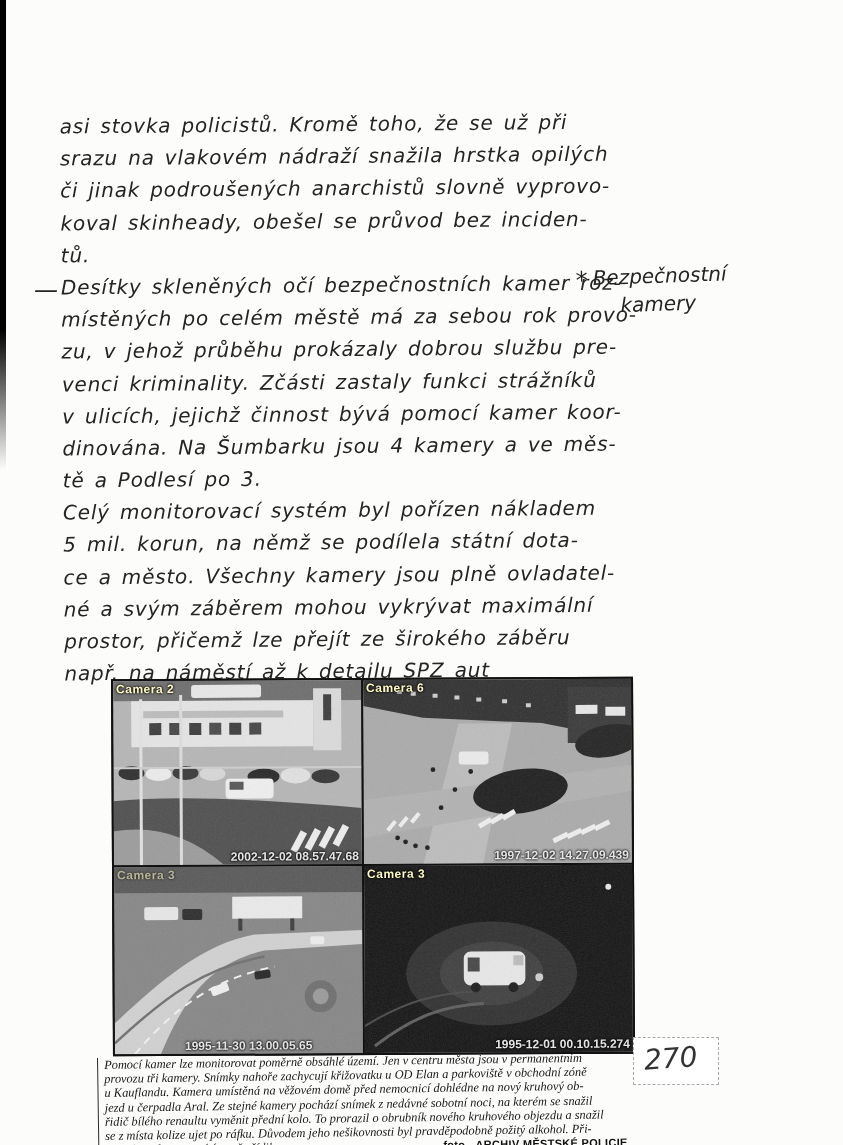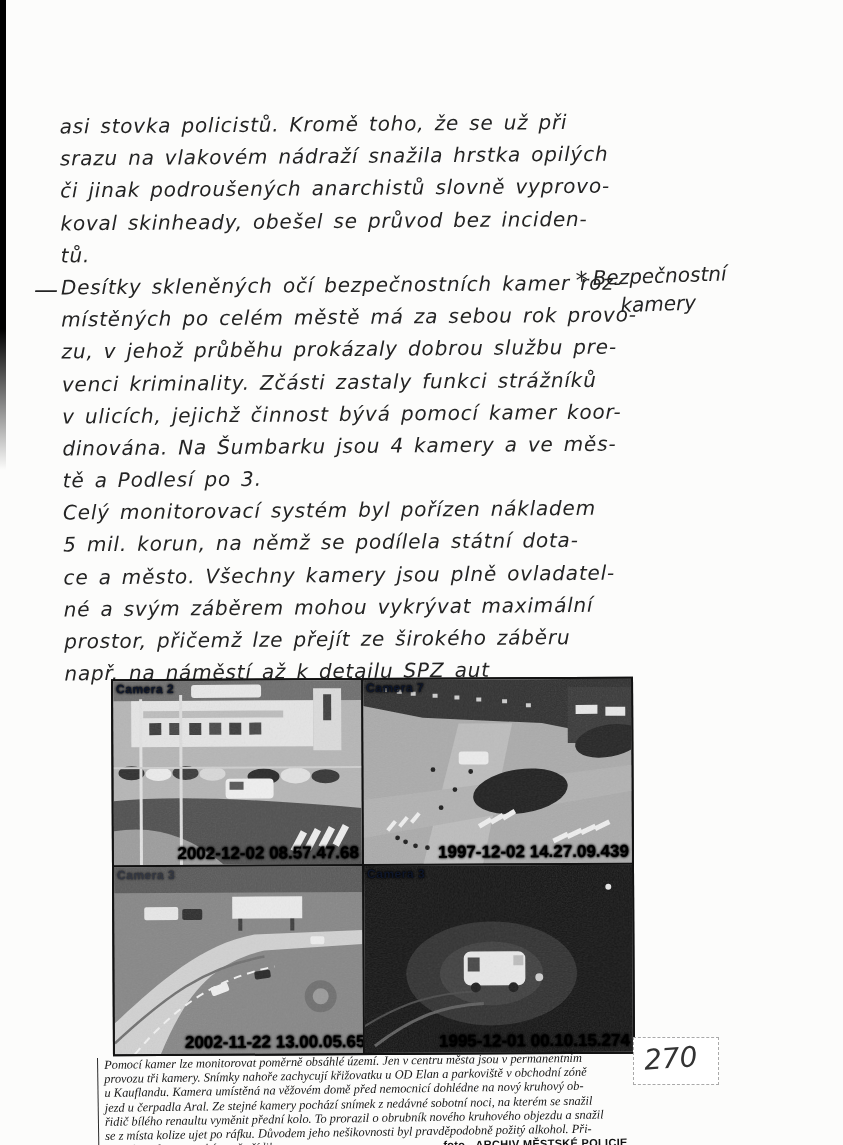--- a/index.html
+++ b/index.html
@@ -22,25 +22,25 @@
   
   .montage{
     position:absolute; left:112px; top:678px; width:522px; height:377px;
     background:#111; border:2px solid #111; box-sizing:border-box;
     display:grid; grid-template-columns:248px 1fr; grid-template-rows:184px 1fr; gap:2px;
     transform:rotate(-0.3deg);
   }
   .quad{position:relative; overflow:hidden; background:#777;}
   .quad svg{position:absolute; inset:0; width:100%; height:100%;}
   .cam-label{
-    position:absolute; left:3px; top:1px; color:#0f172a; font-size:12px; font-weight:bold;
+    position:absolute; left:3px; top:1px; color:#fef9c3; font-size:12px; font-weight:bold;
     letter-spacing:0.5px; text-shadow:0 0 2px #000,0 0 3px #000; z-index:3;
   }
   .cam-ts{
-    position:absolute; color:#000000; font-size:17px; font-weight:bold;
+    position:absolute; color:#e5e5e5; font-size:12px; font-weight:bold;
     text-shadow:0 0 2px #000,0 0 3px #000; z-index:3; white-space:nowrap;
   }
   .ts-br{right:3px; bottom:1px;}
   .ts-bl{left:70px; bottom:1px;}
   .label-dim{opacity:0.55;}
   
   .caption{
     position:absolute; left:97px; top:1058px; width:548px; height:87px;
     border-left:1px solid #2b2b2b; padding-left:6px; box-sizing:border-box;
     transform:rotate(-0.85deg); transform-origin:left top;
@@ -188,21 +188,21 @@
             <circle cx="52" cy="166" r="2.4"></circle>
           <circle cx="64" cy="168" r="2.4"></circle>
             <circle cx="78" cy="128" r="2.4"></circle>
             <circle cx="92" cy="110" r="2.4"></circle>
           <circle cx="108" cy="92" r="2.4"></circle>
             <circle cx="70" cy="90" r="2.4"></circle>
         </g>
         <rect x="96" y="72" width="30" height="13" rx="3" fill="#ededed"></rect>
         <rect width="270" height="184" filter="url(#grain)" opacity="0.5"></rect>
       </svg>
-      <span class="cam-label">Camera 7</span>
+      <span class="cam-label">Camera 6</span>
       <span class="cam-ts ts-br">1997-12-02 14.27.09.439</span>
     </div>
 
     <div class="quad">
       <svg viewBox="0 0 248 187" preserveAspectRatio="none">
         <rect width="248" height="187" fill="#868686"></rect>
         <rect y="0" width="248" height="26" fill="#585858"></rect>
         <path d="M0,187 L46,187 C70,130 96,96 150,84 L248,78 L248,64 L140,68 C84,78 40,120 0,156 Z" fill="#d2d2d2"></path>
         <path d="M0,176 C50,130 90,100 150,90" stroke="#6f6f6f" stroke-width="2.5" fill="none"></path>
         <path d="M20,187 C60,140 100,112 160,100" stroke="#f2f2f2" stroke-width="2" fill="none" stroke-dasharray="8 6"></path>
@@ -212,21 +212,21 @@
         <rect x="30" y="40" width="34" height="13" rx="2" fill="#e8e8e8"></rect>
         <rect x="68" y="42" width="20" height="11" rx="2" fill="#2b2b2b"></rect>
         <rect x="96" y="118" width="18" height="9" rx="2" fill="#f0f0f0" transform="rotate(-20 105 122)"></rect>
         <rect x="140" y="104" width="16" height="8" rx="2" fill="#242424" transform="rotate(-8 148 108)"></rect>
         <rect x="196" y="70" width="14" height="8" rx="2" fill="#efefef"></rect>
         <circle cx="206" cy="130" r="16" fill="#6e6e6e"></circle>
         <circle cx="206" cy="130" r="8" fill="#9a9a9a"></circle>
         <rect width="248" height="187" filter="url(#grain)" opacity="0.5"></rect>
       </svg>
       <span class="cam-label label-dim">Camera 3</span>
-      <span class="cam-ts ts-bl">2002-11-22 13.00.05.65</span>
+      <span class="cam-ts ts-bl">1995-11-30 13.00.05.65</span>
     </div>
 
     <div class="quad">
       <svg viewBox="0 0 270 187" preserveAspectRatio="none">
         <rect width="270" height="187" fill="#121212"></rect>
         <ellipse cx="128" cy="108" rx="86" ry="52" fill="#2e2e2e"></ellipse>
         <ellipse cx="128" cy="108" rx="52" ry="32" fill="#3d3d3d"></ellipse>
         <path d="M10,180 C50,150 80,140 120,138" stroke="#5c5c5c" stroke-width="3" fill="none"></path>
         <path d="M0,160 C40,136 70,128 110,126" stroke="#474747" stroke-width="2" fill="none"></path>
         <rect x="100" y="86" width="62" height="34" rx="7" fill="#e9e9e9"></rect>

